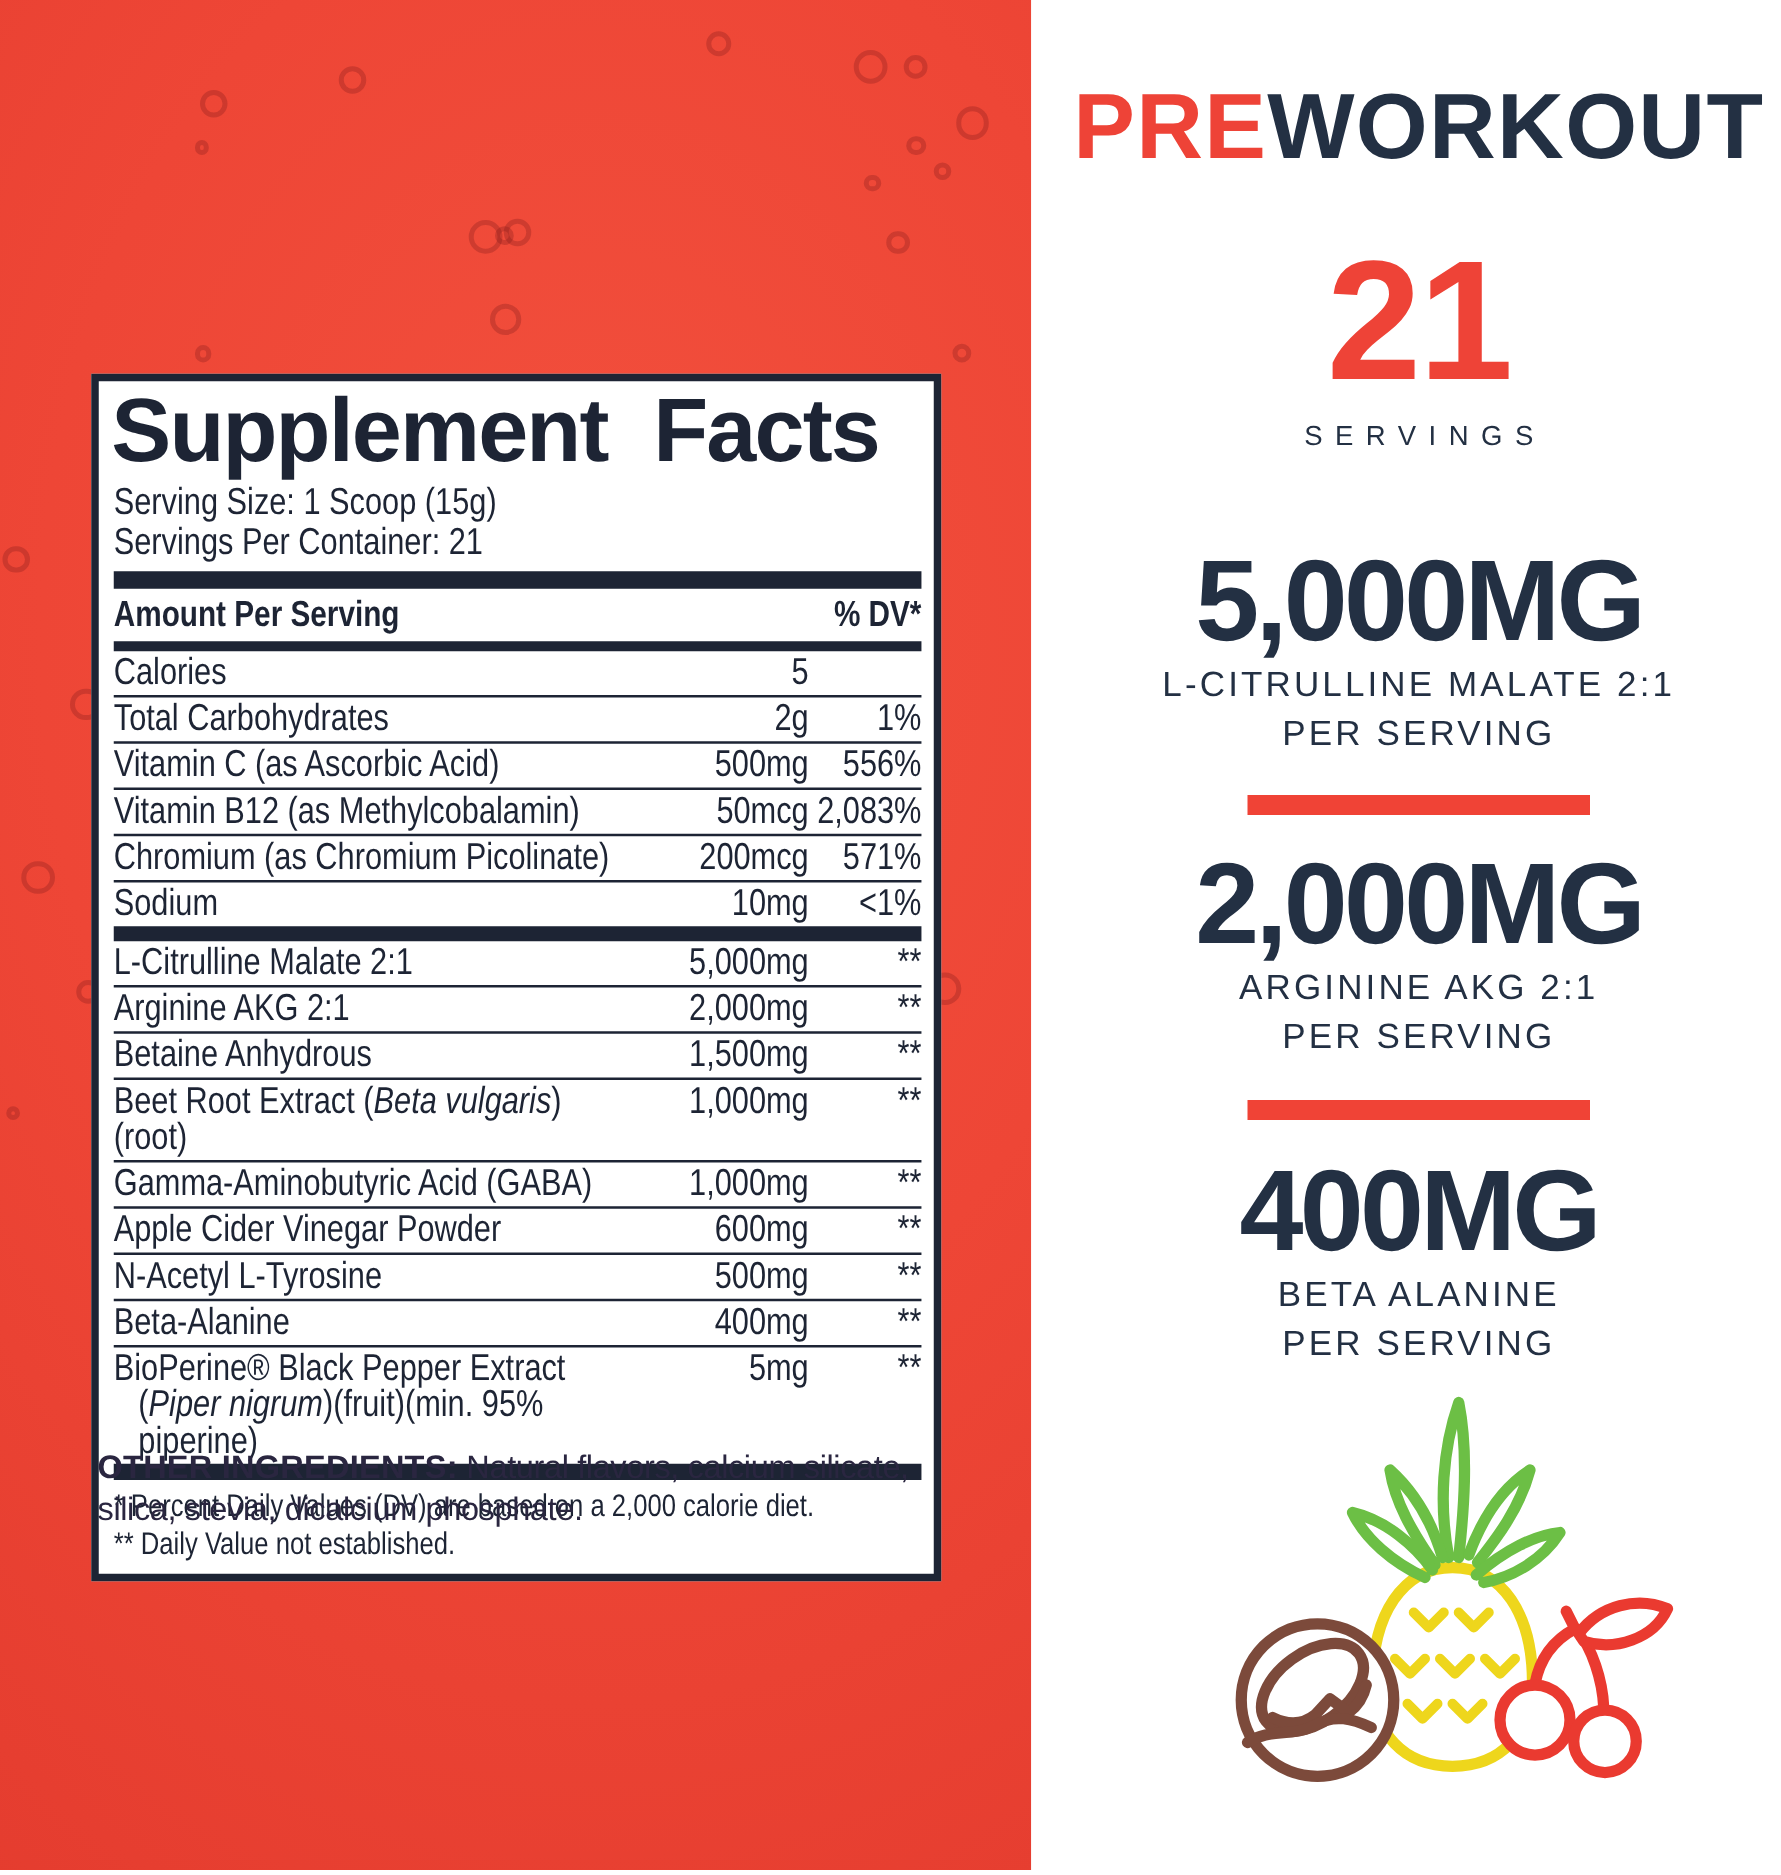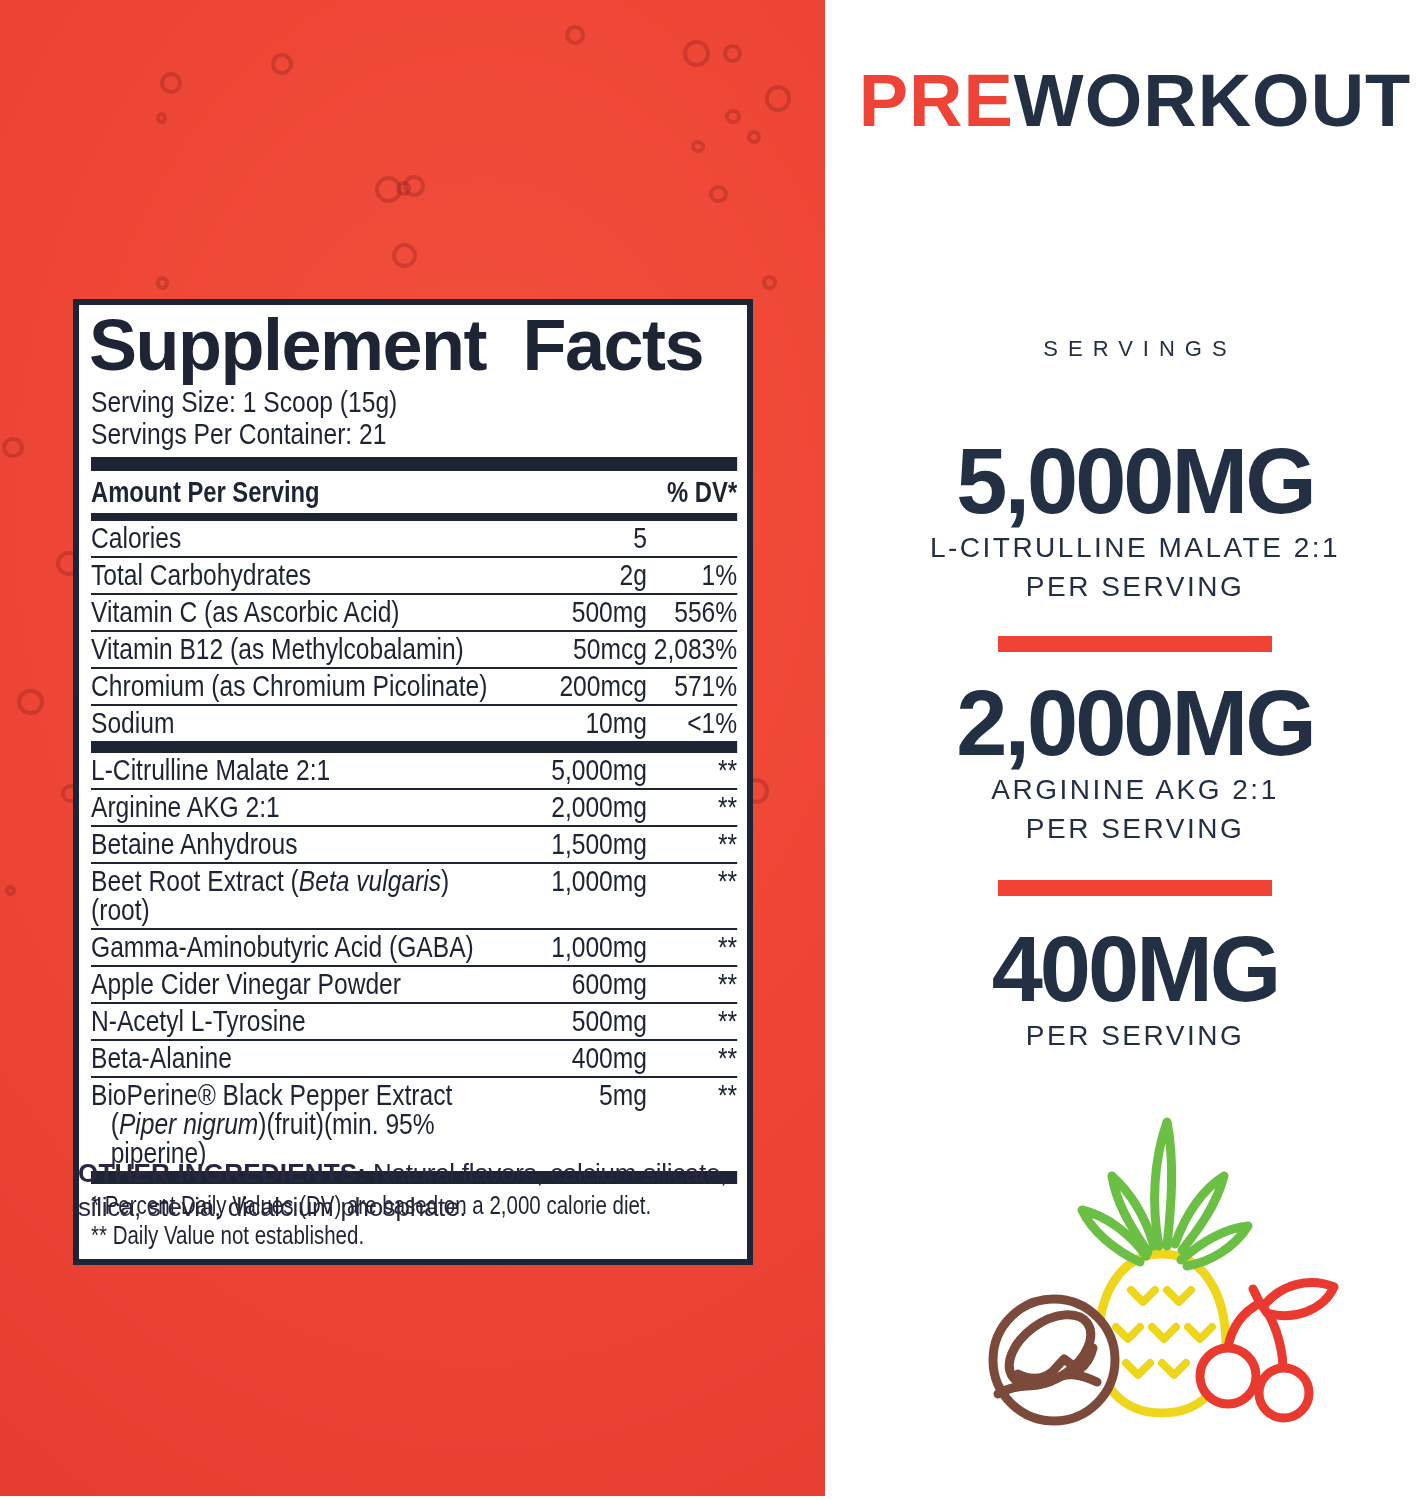--- a/index.html
+++ b/index.html
@@ -215,36 +215,38 @@
         <div class="sf-fn">* Percent Daily Values (DV) are based on a 2,000 calorie diet.</div>
         <div class="sf-fn">** Daily Value not established.</div>
       </div>
     </section>
 
     <p class="other"><b>OTHER INGREDIENTS:</b><span> Natural flavors, calcium silicate, silica, stevia, dicalcium phosphate.</span></p>
   </div>
 
   <div class="right-panel">
     <div class="rp brand"><span class="red">PRE</span><span class="navy">WORKOUT</span></div>
+    <div class="rp count">21</div>
     <div class="rp count-label">SERVINGS</div>
     <div id="highlights">
         <div class="hl-group hg-0">
           <div class="hl-amount">5,000MG</div>
           <div class="hl-line">L-CITRULLINE MALATE 2:1</div>
           <div class="hl-line">PER SERVING</div>
         </div>
         <div class="hl-bar hbar-0"></div>
         <div class="hl-group hg-1">
           <div class="hl-amount">2,000MG</div>
           <div class="hl-line">ARGININE AKG 2:1</div>
           <div class="hl-line">PER SERVING</div>
         </div>
         <div class="hl-bar hbar-1"></div>
         <div class="hl-group hg-2">
           <div class="hl-amount">400MG</div>
+          <div class="hl-line">BETA ALANINE</div>
           <div class="hl-line">PER SERVING</div>
         </div>
       </div>
 
     <svg class="fruits" width="440" height="330" viewBox="0 0 440 330" fill="none" stroke-linecap="round" stroke-linejoin="round">
 
       <g stroke="#eed61c" stroke-width="9">
         <path d="M158 232 C158 178 182 140 222 140 C262 140 286 178 286 232 C286 272 261 299 222 299 C183 299 158 272 158 232 Z"></path>
         <g stroke-width="8">
           <path d="M191 176 L203 188 L215 176"></path>

